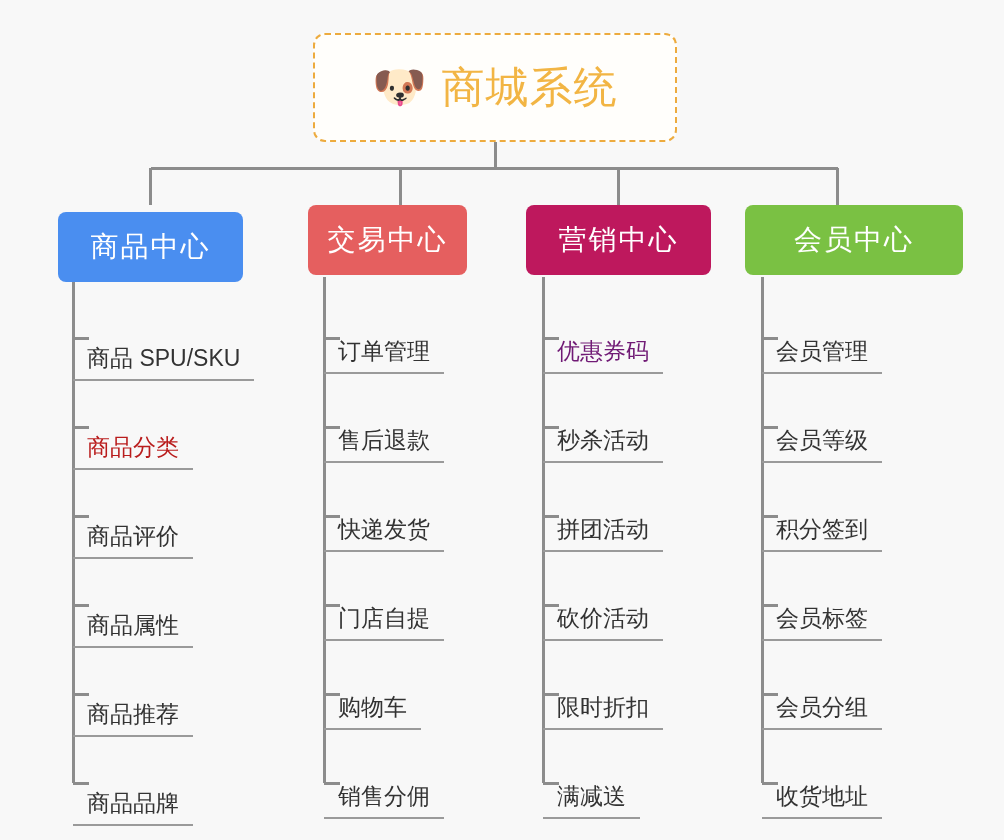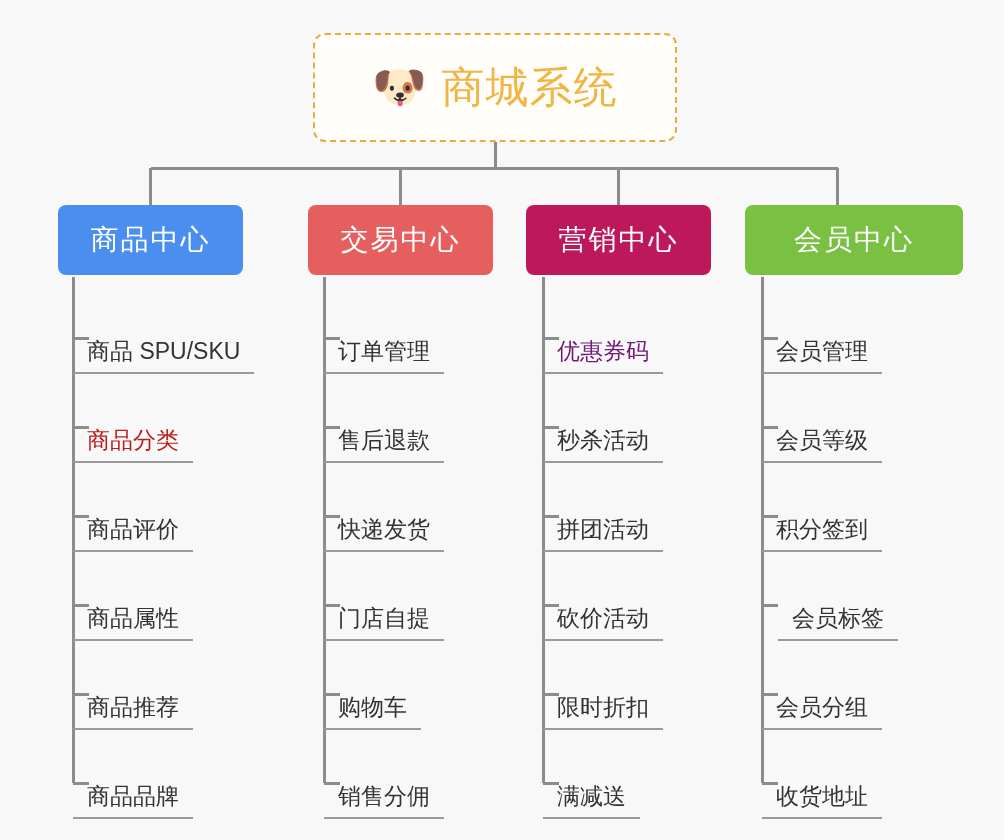--- a/index.html
+++ b/index.html
@@ -77,22 +77,22 @@
     font-size: 28px;
     letter-spacing: 2px;
   }
 
   
   .col-0 { left: 58px;  }
   .col-1 { left: 308px; }
   .col-2 { left: 526px; }
   .col-3 { left: 745px; }
 
-  .col-0 .cat-header { width: 185px; }
-  .col-1 .cat-header { width: 185px; }
+  .col-0 .cat-header { width: 185px; margin-top: 7px; }
+  .col-1 .cat-header { width: 159px; }
   .col-2 .cat-header { width: 185px; }
   .col-3 .cat-header { width: 218px; }
 
   
   .leaf-list {
     position: relative;
     margin: 0;
     padding: 0;
     list-style: none;
   }
@@ -234,21 +234,21 @@
         <ul class="leaf-list">
           <li class="leaf-item" style="top: 10px; left: 17px;">
             <span class="leaf-label" style="color: rgb(51, 51, 51); border-bottom-color: rgb(154, 154, 154);">会员管理</span>
           </li>
           <li class="leaf-item" style="top: 99px; left: 17px;">
             <span class="leaf-label" style="color: rgb(51, 51, 51); border-bottom-color: rgb(154, 154, 154);">会员等级</span>
           </li>
           <li class="leaf-item" style="top: 188px; left: 17px;">
             <span class="leaf-label" style="color: rgb(51, 51, 51); border-bottom-color: rgb(154, 154, 154);">积分签到</span>
           </li>
-          <li class="leaf-item" style="top: 277px; left: 17px; margin-left: 16px;">
+          <li class="leaf-item" style="top: 277px; left: 17px;">
             <span class="leaf-label" style="color: rgb(51, 51, 51); border-bottom-color: rgb(154, 154, 154);">会员标签</span>
           </li>
           <li class="leaf-item" style="top: 366px; left: 17px;">
             <span class="leaf-label" style="color: rgb(51, 51, 51); border-bottom-color: rgb(154, 154, 154);">会员分组</span>
           </li>
           <li class="leaf-item" style="top: 455px; left: 17px;">
             <span class="leaf-label" style="color: rgb(51, 51, 51); border-bottom-color: rgb(154, 154, 154);">收货地址</span>
           </li>
         </ul>
       </div>

